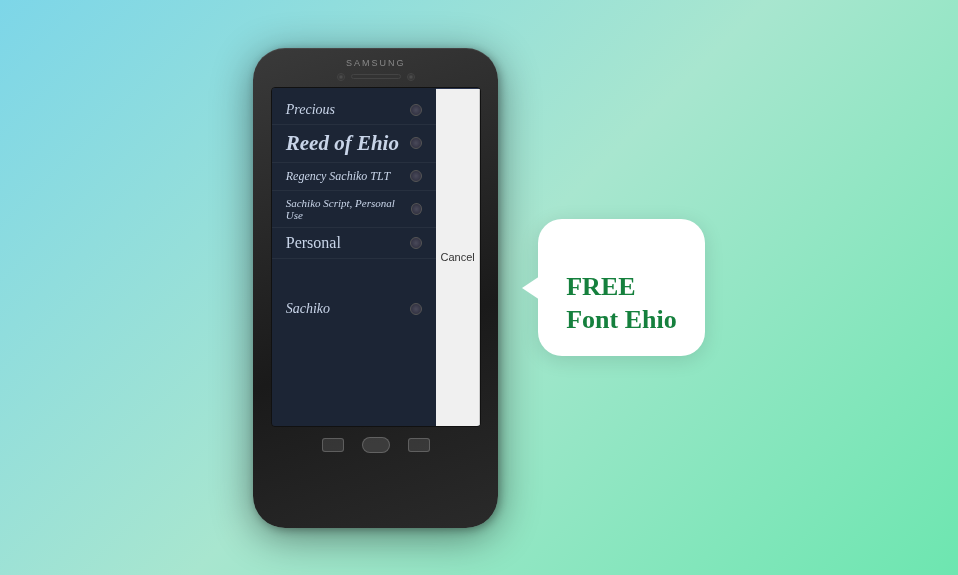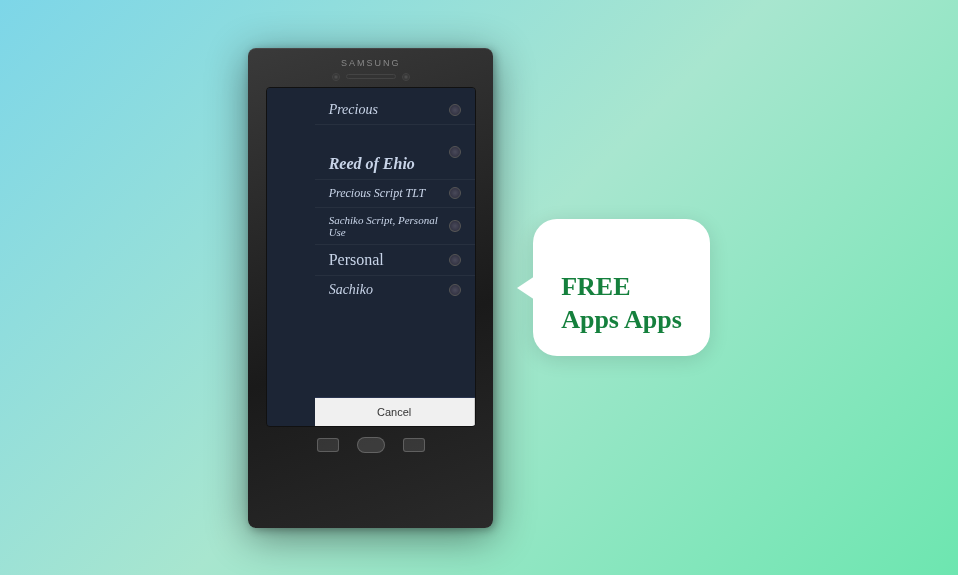--- a/index.html
+++ b/index.html
@@ -24,21 +24,21 @@
       width: 100%;
       height: 100%;
     }
 
     
     .phone {
       position: relative;
       width: 245px;
       height: 480px;
       background: linear-gradient(160deg, #3a3a3a 0%, #1a1a1a 60%, #2a2a2a 100%);
-      border-radius: 8px;
+      border-radius: 32px;
       box-shadow:
         0 8px 40px rgba(0,0,0,0.45),
         inset 0 1px 0 rgba(255,255,255,0.08),
         2px 2px 8px rgba(0,0,0,0.3);
       display: flex;
       flex-direction: column;
       align-items: center;
       margin-right: 40px;
     }
 
@@ -91,50 +91,50 @@
       overflow: hidden;
       position: relative;
       border: 1px solid #111;
     }
 
     .phone-screen {
       width: 100%;
       height: 100%;
       background: #1c2535;
       display: flex;
-      flex-direction: column;
-      padding-left: 48px;
+      flex-direction: row;
     }
 
     
     .font-list {
       flex: 1;
       padding: 8px 0;
       overflow: hidden;
     }
 
     .font-item {
       display: flex;
       align-items: center;
       justify-content: space-between;
       padding: 6px 14px;
       border-bottom: 1px solid rgba(255,255,255,0.05);
     }
 
     .font-item:last-child {
       border-bottom: none;
+      margin-top: 36px;
     }
 
     .font-name {
       color: #c8d4e8;
       font-size: 13px;
     }
 
     .font-name.precious { font-family: 'Palatino Linotype', serif; font-style: italic; font-size: 14px; }
-    .font-name.reed { font-family: 'Times New Roman', serif; font-style: italic; font-weight: bold; font-size: 16px; margin-top: 24px; }
+    .font-name.reed { font-family: 'Times New Roman', serif; font-style: italic; font-weight: bold; font-size: 21px; }
     .font-name.regency { font-family: 'Palatino Linotype', serif; font-style: italic; font-size: 12px; }
     .font-name.remarkin { font-family: 'Palatino Linotype', serif; font-style: italic; font-size: 11px; }
     .font-name.rosemary { font-family: Georgia, serif; font-size: 16px; }
     .font-name.sachiko { font-family: 'Palatino Linotype', serif; font-style: italic; font-size: 14px; }
 
     .font-radio {
       width: 12px;
       height: 12px;
       background: radial-gradient(circle, #4a4a5a 0%, #2a2a3a 100%);
       border-radius: 50%;
@@ -250,21 +250,21 @@
             <span class="font-name precious">Precious</span>
             <div class="font-radio"></div>
           </div>
 
           <div class="font-item">
             <span class="font-name reed">Reed of Ehio</span>
             <div class="font-radio"></div>
           </div>
 
           <div class="font-item">
-            <span class="font-name regency">Precious Script TLT</span>
+            <span class="font-name regency">Regency Sachiko TLT</span>
             <div class="font-radio"></div>
           </div>
 
           <div class="font-item">
             <span class="font-name remarkin">Sachiko Script, Personal Use</span>
             <div class="font-radio"></div>
           </div>
 
           <div class="font-item">
             <span class="font-name rosemary">Personal</span>
@@ -289,17 +289,17 @@
       <div class="nav-btn"></div>
       <div class="nav-btn home"></div>
       <div class="nav-btn"></div>
     </div>
 
   </div>
 
   <div class="label-bubble">
     <div class="bubble-text">
       <span>FREE</span><br>
-      <span>Apps Apps</span>
+      <span>Font Ehio</span>
     </div>
   </div>
 
 </div>
 
 </body></html>

